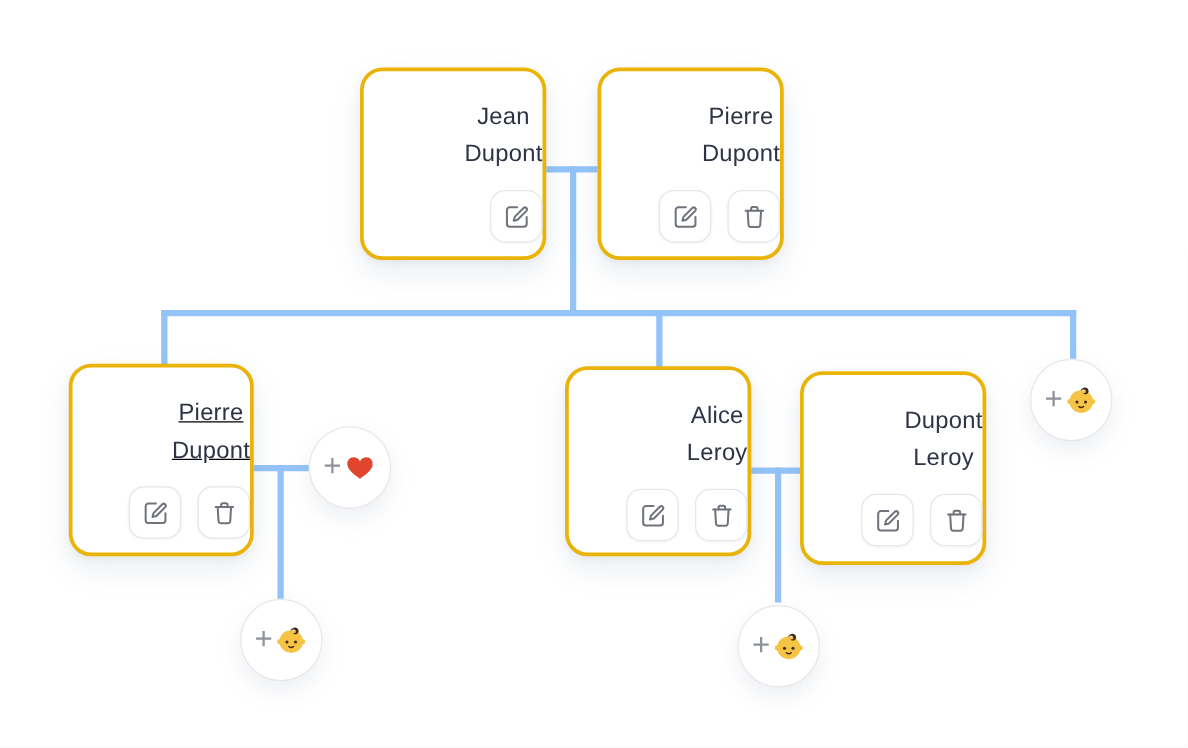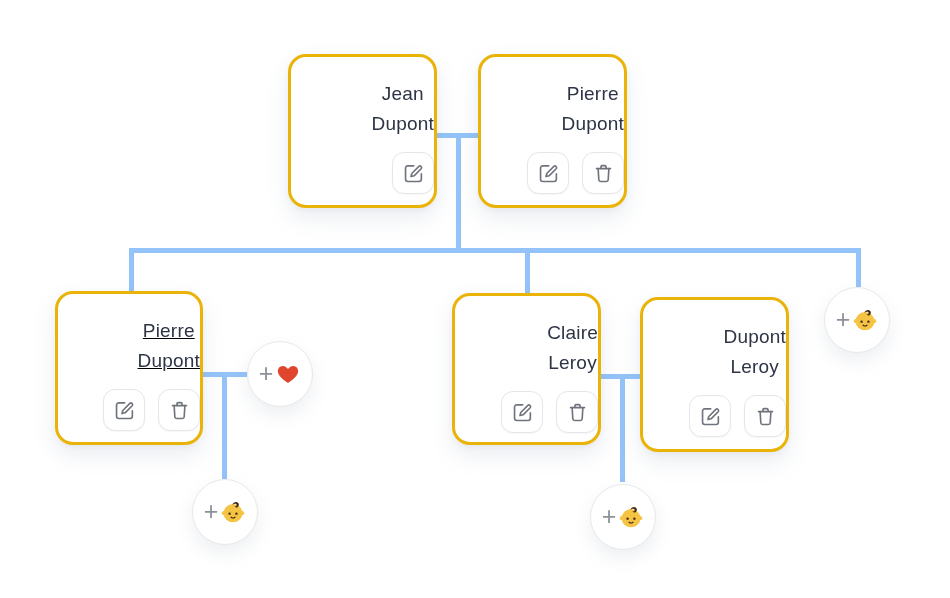--- a/index.html
+++ b/index.html
@@ -109,21 +109,21 @@
           <path class="stroke-ic" d="M4.7 6.9h14.6"></path>
           <path class="stroke-ic" d="M9.3 6.7V5.2c0-.8.6-1.4 1.4-1.4h2.6c.8 0 1.4.6 1.4 1.4v1.5"></path>
           <path class="stroke-ic" d="M6.4 6.9l.7 11.7c.06 1 .9 1.8 1.9 1.8h6c1 0 1.84-.8 1.9-1.8l.7-11.7"></path>
         </svg>
       </button>
     </div>
   </div>
 
   <div class="card" style="left:452px;top:293px;width:149px;height:152px;">
     <div class="person-name">
-      <span>Claire</span>
+      <span>Alice</span>
       <span>Leroy</span>
     </div>
     <div class="actions">
       <button class="icon-btn">
         <svg viewBox="0 0 24 24">
           <path class="stroke-ic" d="M20.2 12.2V18a2.3 2.3 0 0 1-2.3 2.3H6A2.3 2.3 0 0 1 3.7 18V6.3A2.3 2.3 0 0 1 6 4h6.2"></path>
           <path class="stroke-ic" d="M9.4 15.2l.8-3.2 7.4-7.4a1.7 1.7 0 0 1 2.4 2.4l-7.4 7.4-3.2.8z"></path>
         </svg>
       </button>
       <button class="icon-btn">

